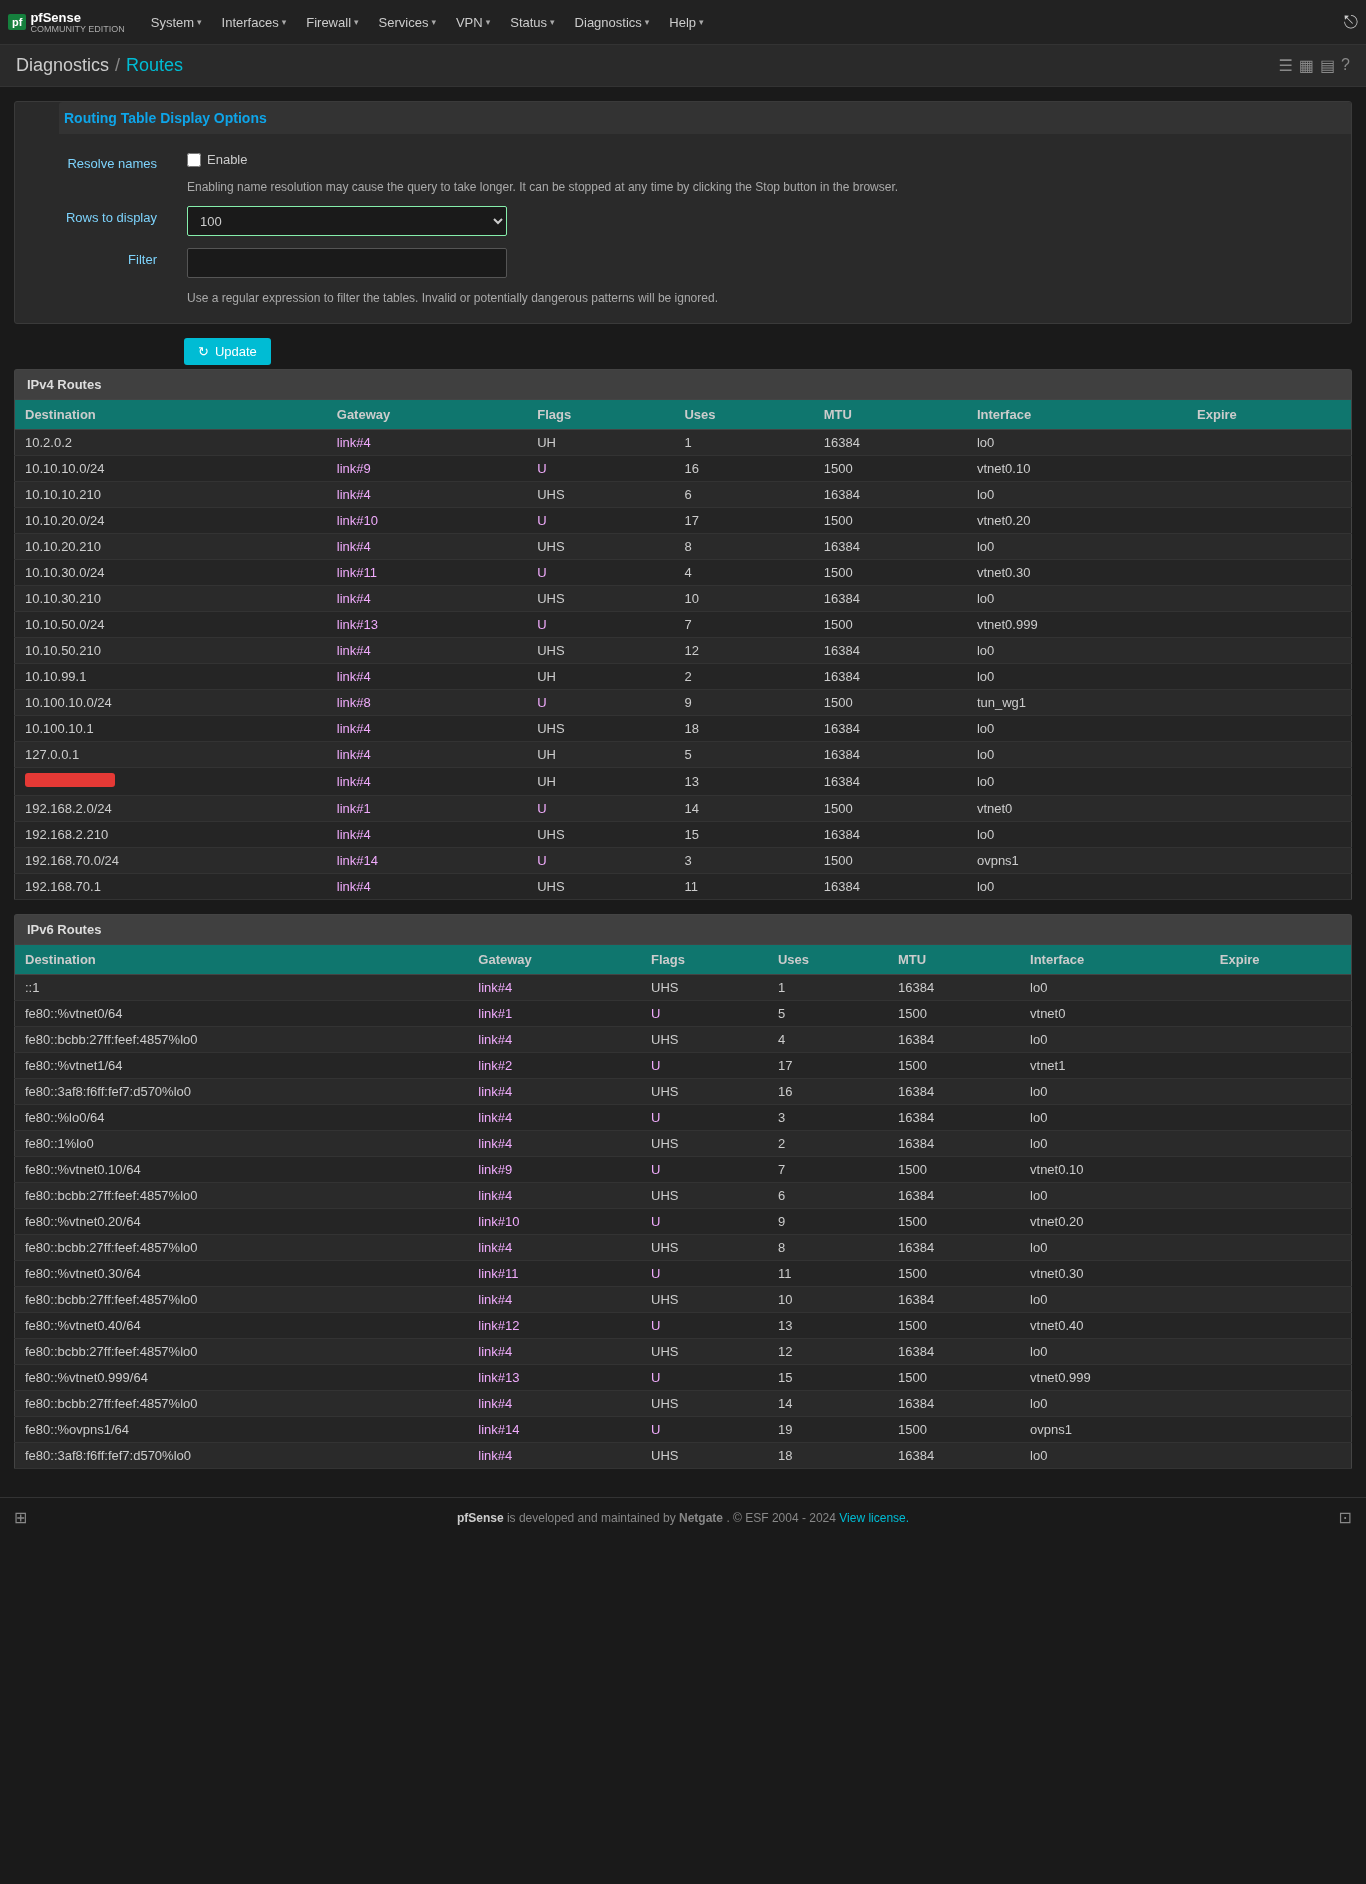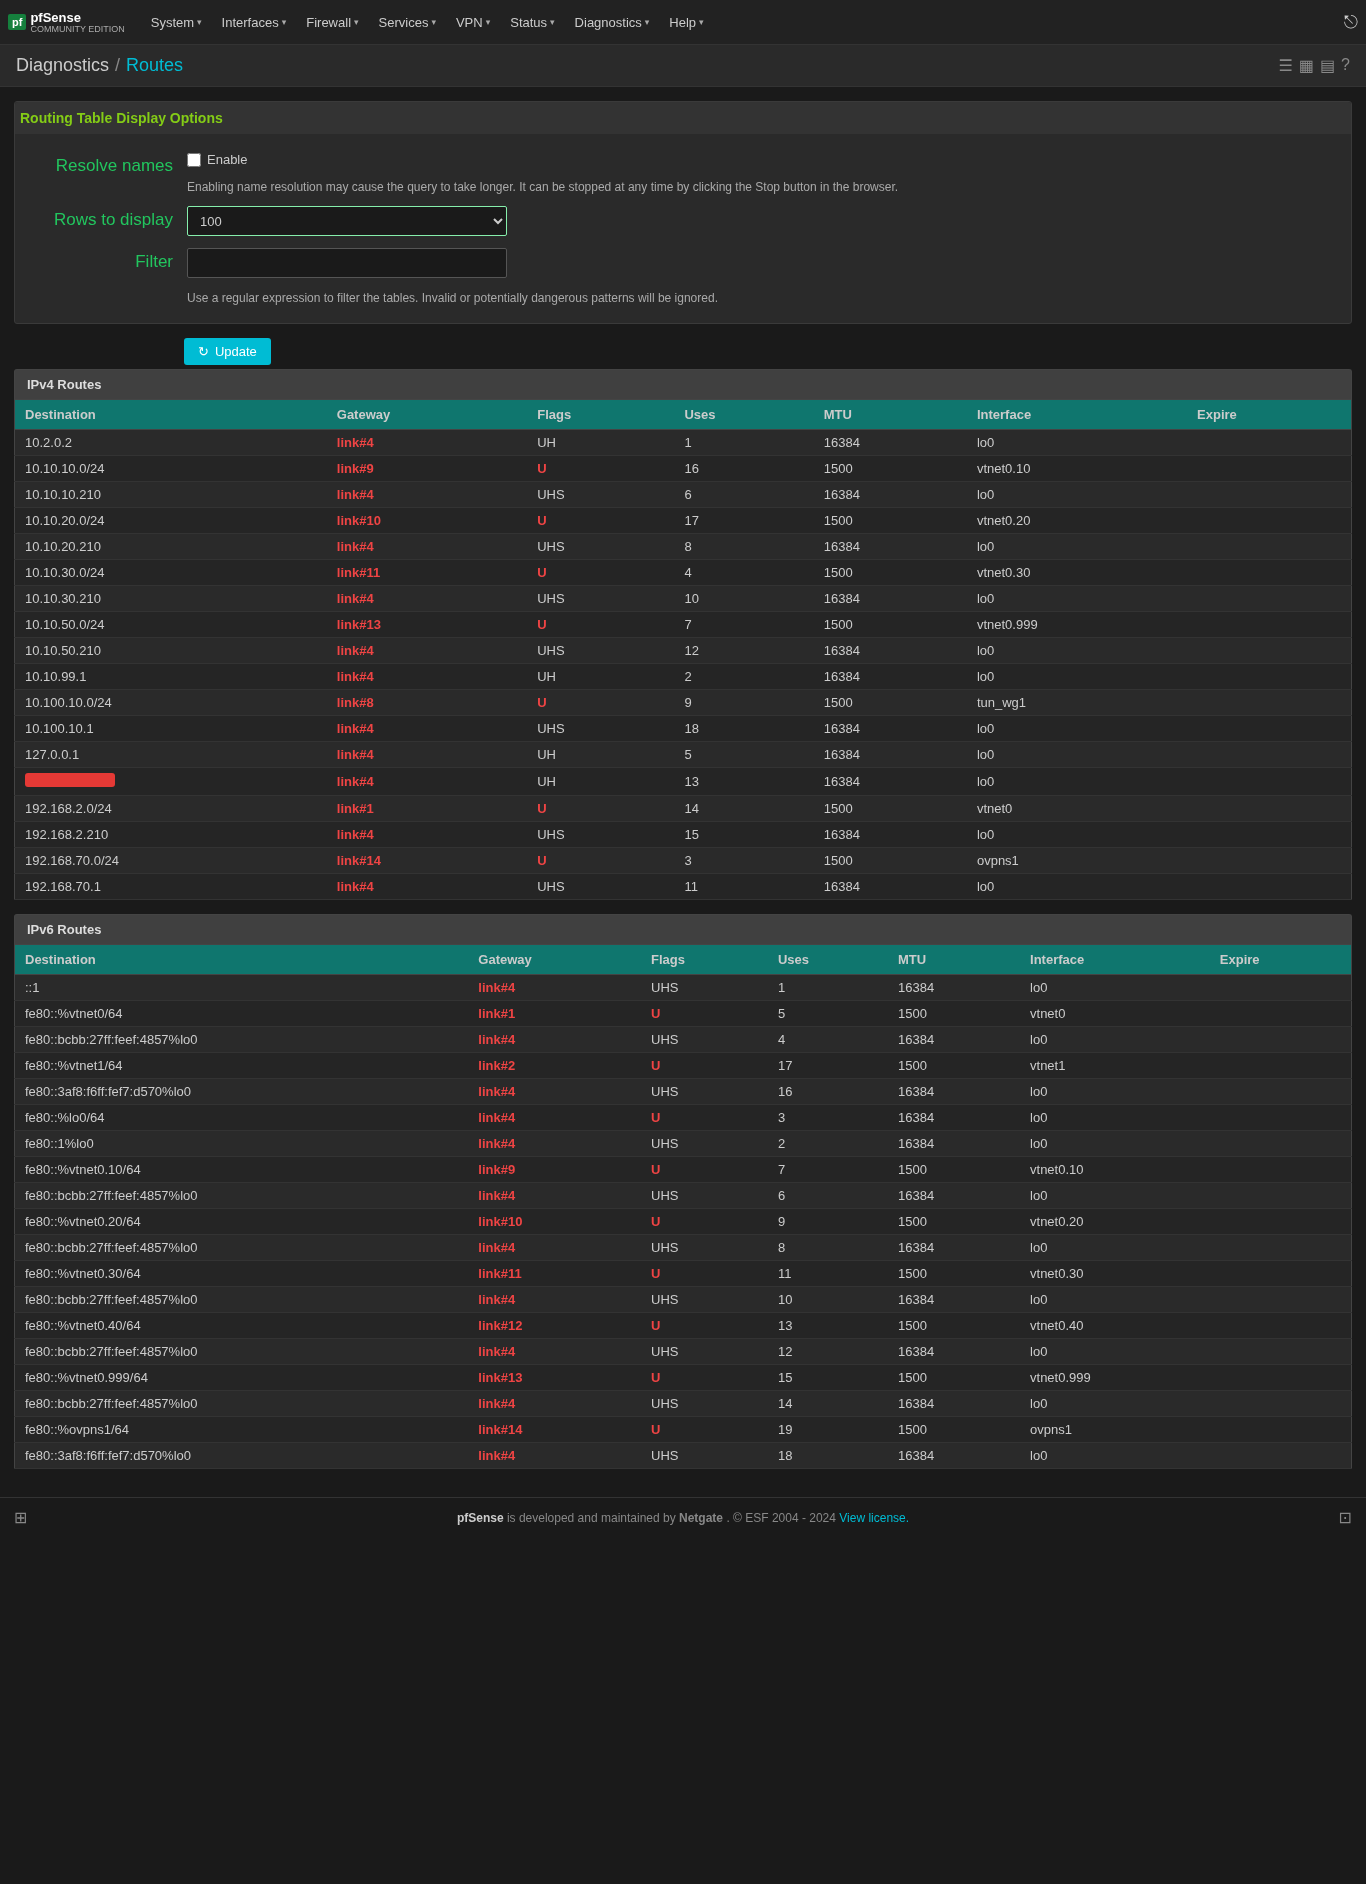--- a/index.html
+++ b/index.html
@@ -23,47 +23,47 @@
     .breadcrumb-sep { color: #888; margin: 0 6px; }
     .breadcrumb-current { color: #00bcd4; }
     .breadcrumb-icons { display: flex; gap: 6px; }
     .breadcrumb-icon { color: #888; font-size: 16px; cursor: pointer; }
 
     
     .main { padding: 14px; }
 
     
     .panel { background: #2a2a2a; border: 1px solid #3a3a3a; border-radius: 3px; margin-bottom: 14px; }
-    .panel-header { background: #333; padding: 8px 5px; border-radius: 3px 3px 0 0; font-weight: bold; font-size: 14px; color: #84cc16; }
+    .panel-header { background: #333; padding: 8px 5px; border-radius: 3px 3px 0 0; font-weight: bold; font-size: 14px; color: #0ea5e9; margin-left: 44px; }
     .panel-body { padding: 12px; }
 
     
     .form-row { display: flex; align-items: flex-start; padding: 6px 0; }
-    .form-label { width: 160px; text-align: right; padding-right: 14px; color: #22c55e; padding-top: 4px; font-size: 17px; }
+    .form-label { width: 160px; text-align: right; padding-right: 30px; color: #7dd3fc; padding-top: 4px; font-size: 13px; }
     .form-control-wrap { flex: 1; }
     .form-help { color: #aaa; font-size: 12px; margin-top: 13px; }
     .checkbox-wrap { display: flex; align-items: center; gap: 6px; }
     .checkbox-wrap input[type=checkbox] { width: 14px; height: 14px; }
     .checkbox-wrap label { color: #ccc; font-size: 13px; }
     .form-select { background: #1a1a1a; color: #ccc; border: 1px solid #86efac; padding: 4px 8px; width: 320px; height: 30px; border-radius: 2px; font-size: 13px; }
     .form-input { background: #1a1a1a; color: #ccc; border: 1px solid #555; padding: 4px 8px; width: 320px; height: 30px; border-radius: 2px; font-size: 13px; }
 
     
     .btn-update { background: #00bcd4; color: #fff; border: none; padding: 6px 14px; border-radius: 3px; cursor: pointer; font-size: 13px; display: flex; align-items: center; gap: 6px; margin: 10px 0 4px 170px; }
 
     
     .routes-table-wrap { margin-bottom: 14px; }
     .routes-panel-header { background: #404040; padding: 7px 12px; border-radius: 3px 3px 0 0; font-weight: bold; color: #ddd; font-size: 13px; border: 1px solid #444; border-bottom: none; }
     table.routes-table { width: 100%; border-collapse: collapse; border: 1px solid #444; }
     table.routes-table thead tr { background: #0f766e; }
     table.routes-table thead th { padding: 7px 10px; text-align: left; font-weight: bold; color: #ccc; font-size: 13px; border-bottom: 1px solid #444; }
     table.routes-table tbody tr:nth-child(odd) { background: #2a2a2a; }
     table.routes-table tbody tr:nth-child(even) { background: #252525; }
     table.routes-table tbody td { padding: 5px 10px; font-size: 13px; color: #ccc; border-bottom: 1px solid #333; }
-    .link-teal { color: #ef4444; font-weight: bold; }
+    .link-teal { color: #f0abfc; }
     .redacted { background: #e53935; border-radius: 3px; width: 90px; height: 14px; display: inline-block; }
 
     
     .footer { background: #1a1a1a; border-top: 1px solid #333; padding: 10px 14px; display: flex; align-items: center; justify-content: space-between; font-size: 12px; color: #888; }
     .footer-center { flex: 1; text-align: center; }
     .footer-brand { color: #ccc; font-weight: bold; }
     .footer-link { color: #00bcd4; cursor: pointer; text-align: center; }
     .footer-icon { color: #888; font-size: 16px; cursor: pointer; }
   </style>
 </head>

